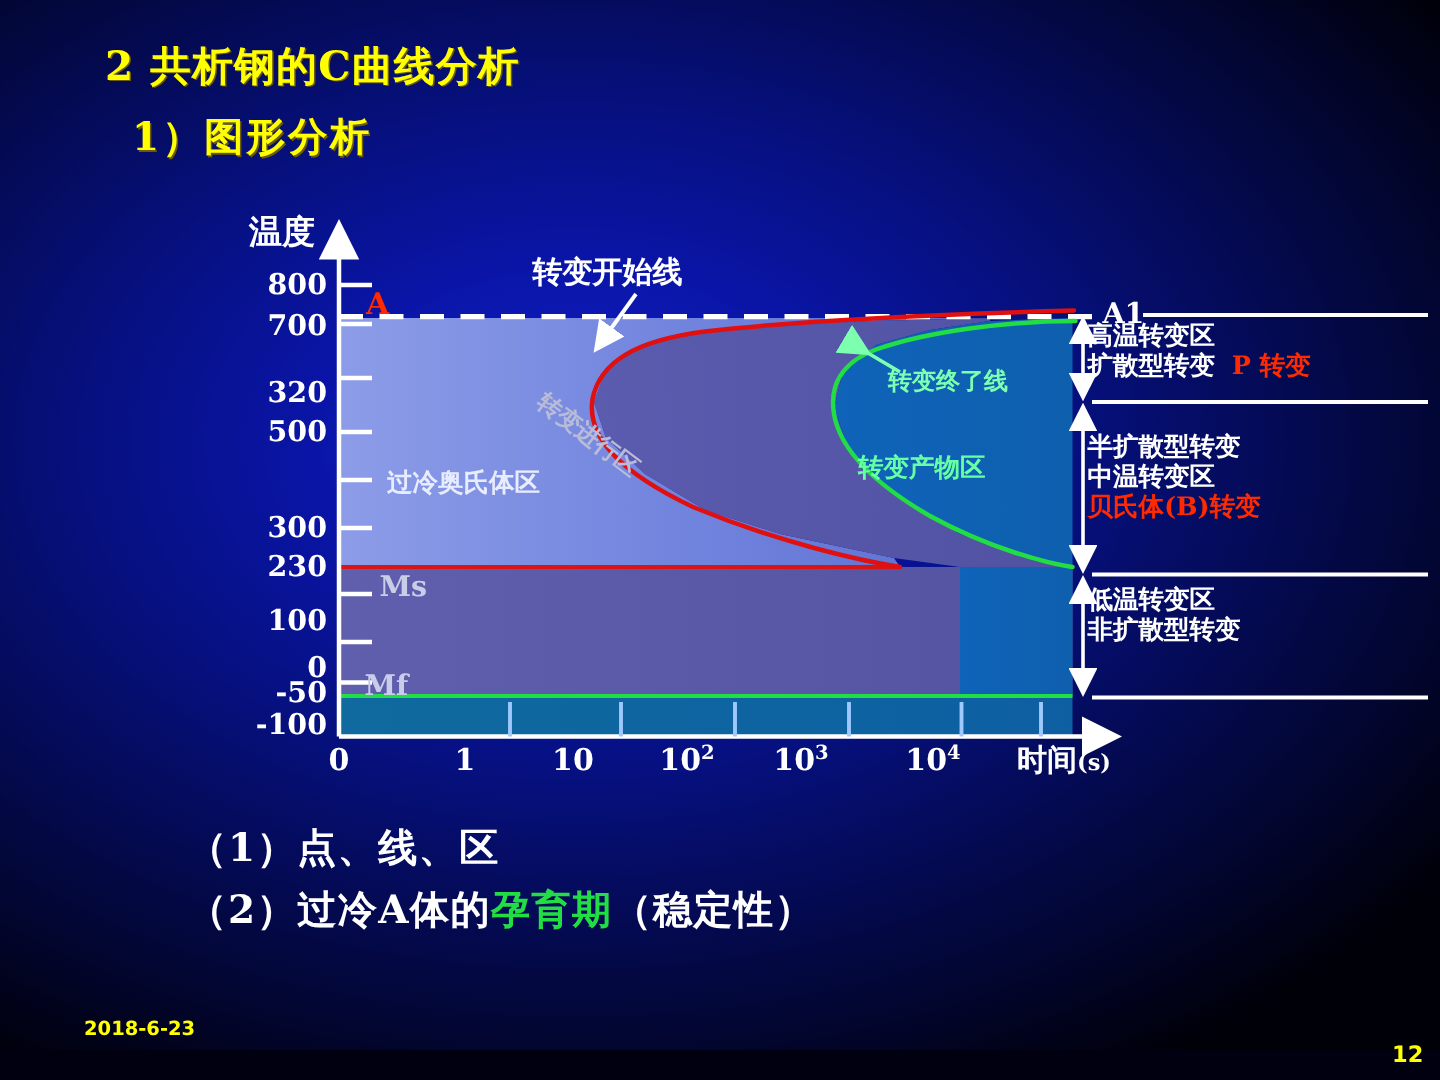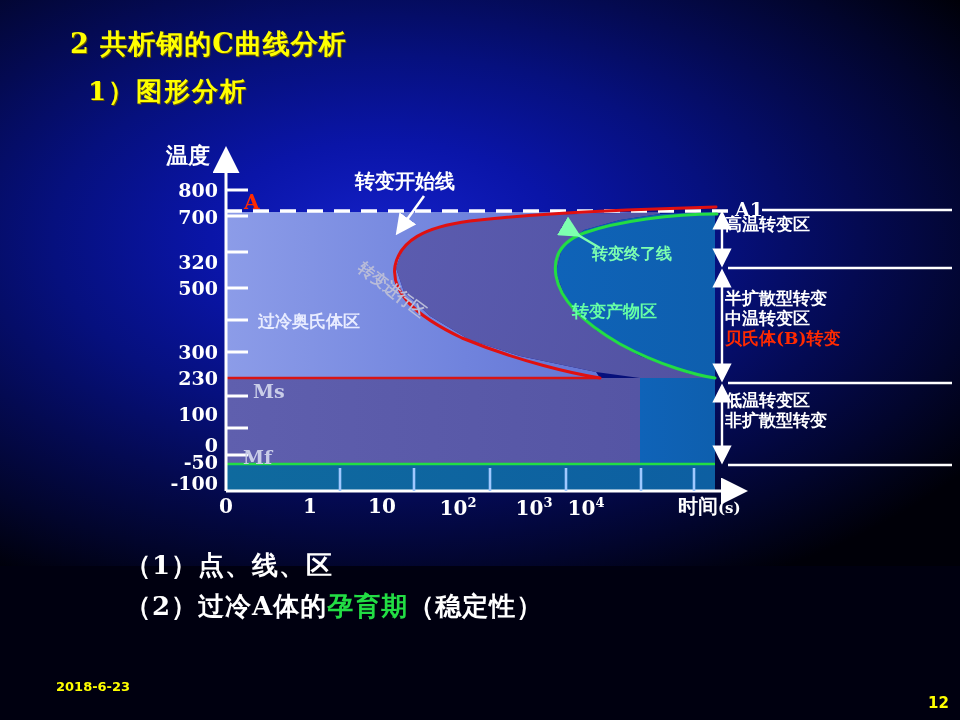--- a/index.html
+++ b/index.html
@@ -3,21 +3,21 @@
 <meta charset="utf-8">
 <title>C-Curve Slide</title>
 <style>
   html,body{margin:0;padding:0;}
   body{
     width:960px;height:720px;overflow:hidden;
     font-family:"DejaVu Sans","Liberation Sans",sans-serif;
     background:#000010;
   }
   #slide{
-    position:relative;width:960px;height:566px;
+    position:relative;width:960px;height:700px;
     background:
       radial-gradient(ellipse 75% 70% at 40% 42%, #1420c8 0%, #0a15a8 24%, #06107e 46%, #040a52 66%, #02052c 84%, #000008 100%);
   }
   .abs{position:absolute;}
 
   
   #title{
     left:70px;top:26px;
     font-family:"DejaVu Serif","Liberation Serif",serif;
     font-weight:bold;font-size:27px;color:#ffff00;
@@ -233,36 +233,37 @@
   <div class="lbl ytick" style="left:148px;top:405px;">100</div>
   <div class="lbl ytick" style="left:148px;top:436px;">0</div>
   <div class="lbl ytick" style="left:148px;top:453px;">-50</div>
   <div class="lbl ytick" style="left:148px;top:474px;">-100</div>
 
   <div class="lbl xtick" style="left:196px;top:496px;">0</div>
   <div class="lbl xtick" style="left:280px;top:496px;">1</div>
   <div class="lbl xtick" style="left:352px;top:496px;">10</div>
   <div class="lbl xtick" style="left:428px;top:496px;">10<sup>2</sup></div>
   <div class="lbl xtick" style="left:504px;top:496px;">10<sup>3</sup></div>
-  <div class="lbl xtick" style="left:556px;top:496px;">10<sup>4</sup></div>
+  <div class="lbl xtick" style="left:592px;top:496px;">10<sup>4</sup></div>
 
   <div class="lbl" id="xlabel"><span>时间</span><span class="unit">(s)</span></div>
 
   <div class="ann" id="ann-start">转变开始线</div>
   <div class="ann" id="ann-end">转变终了线</div>
   <div class="ann" id="ann-progress">转变进行区</div>
   <div class="ann" id="ann-super">过冷奥氏体区</div>
   <div class="ann" id="ann-product">转变产物区</div>
   <div class="ann" id="ann-A">A</div>
   <div class="ann" id="ann-A1">A1</div>
   <div class="ann" id="ann-Ms">Ms</div>
   <div class="ann" id="ann-Mf">Mf</div>
 
   <div class="zone" id="zone1">
     <span class="l">高温转变区</span>
+    <span class="row"><span class="l">扩散型转变</span>&nbsp;&nbsp;<span class="r">P 转变</span></span>
   </div>
 
   <div class="zone" id="zone2">
     <span class="l">半扩散型转变</span>
     <span class="l">中温转变区</span>
     <span class="r">贝氏体(B)转变</span>
   </div>
 
   <div class="zone" id="zone3">
     <span class="l">低温转变区</span>

